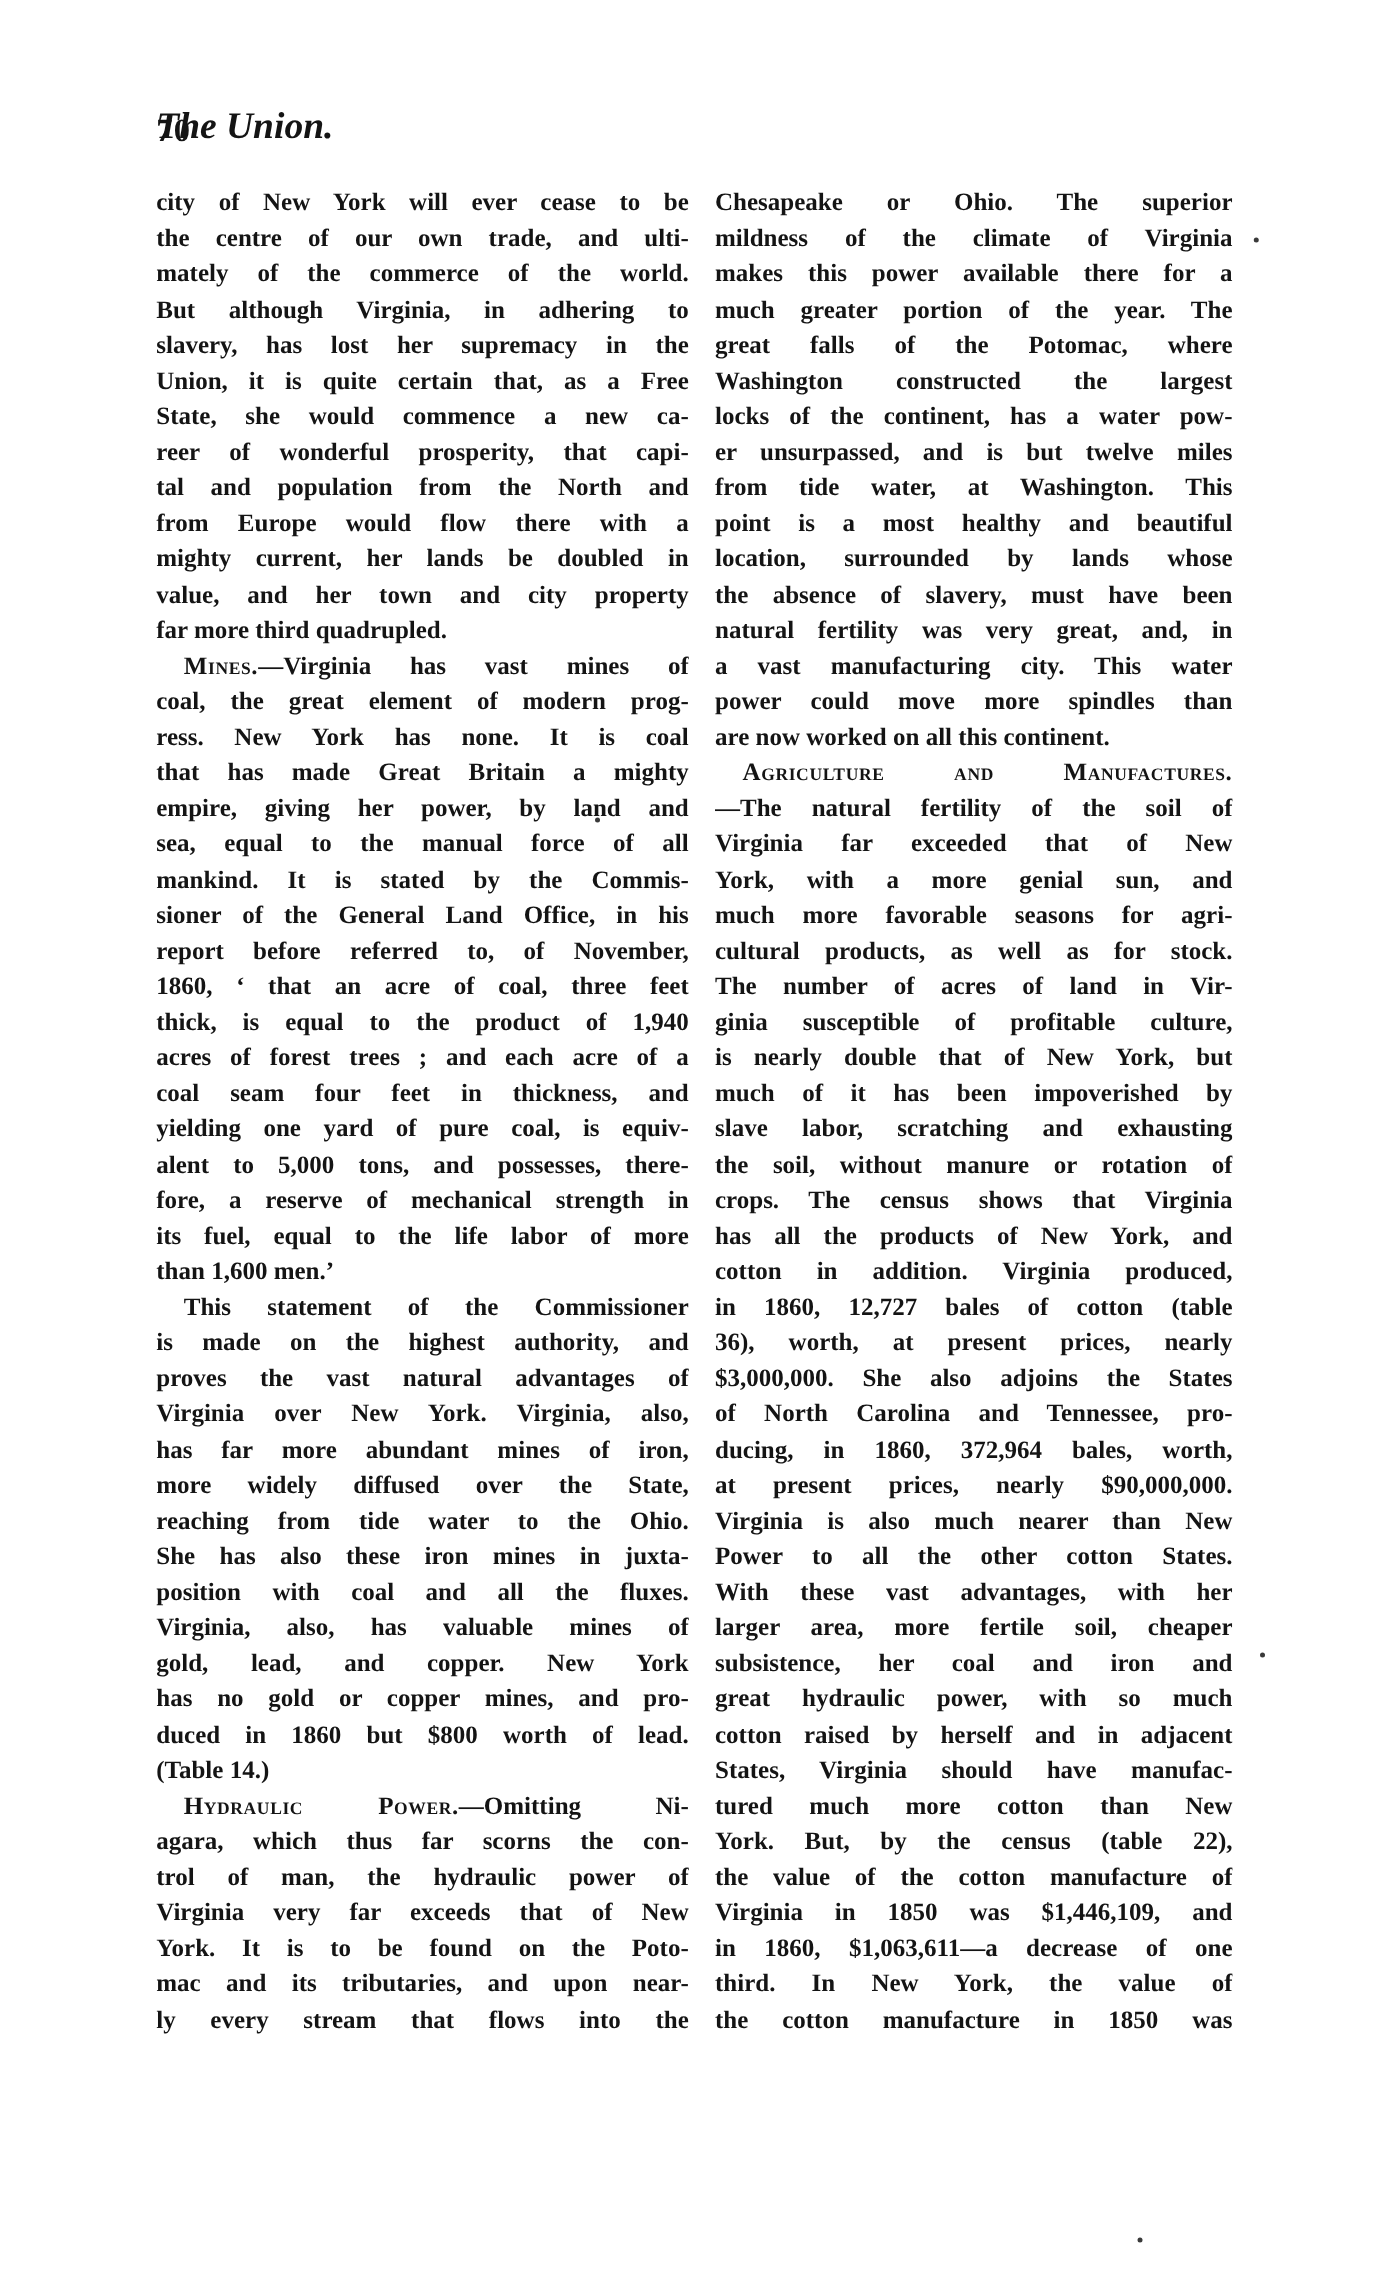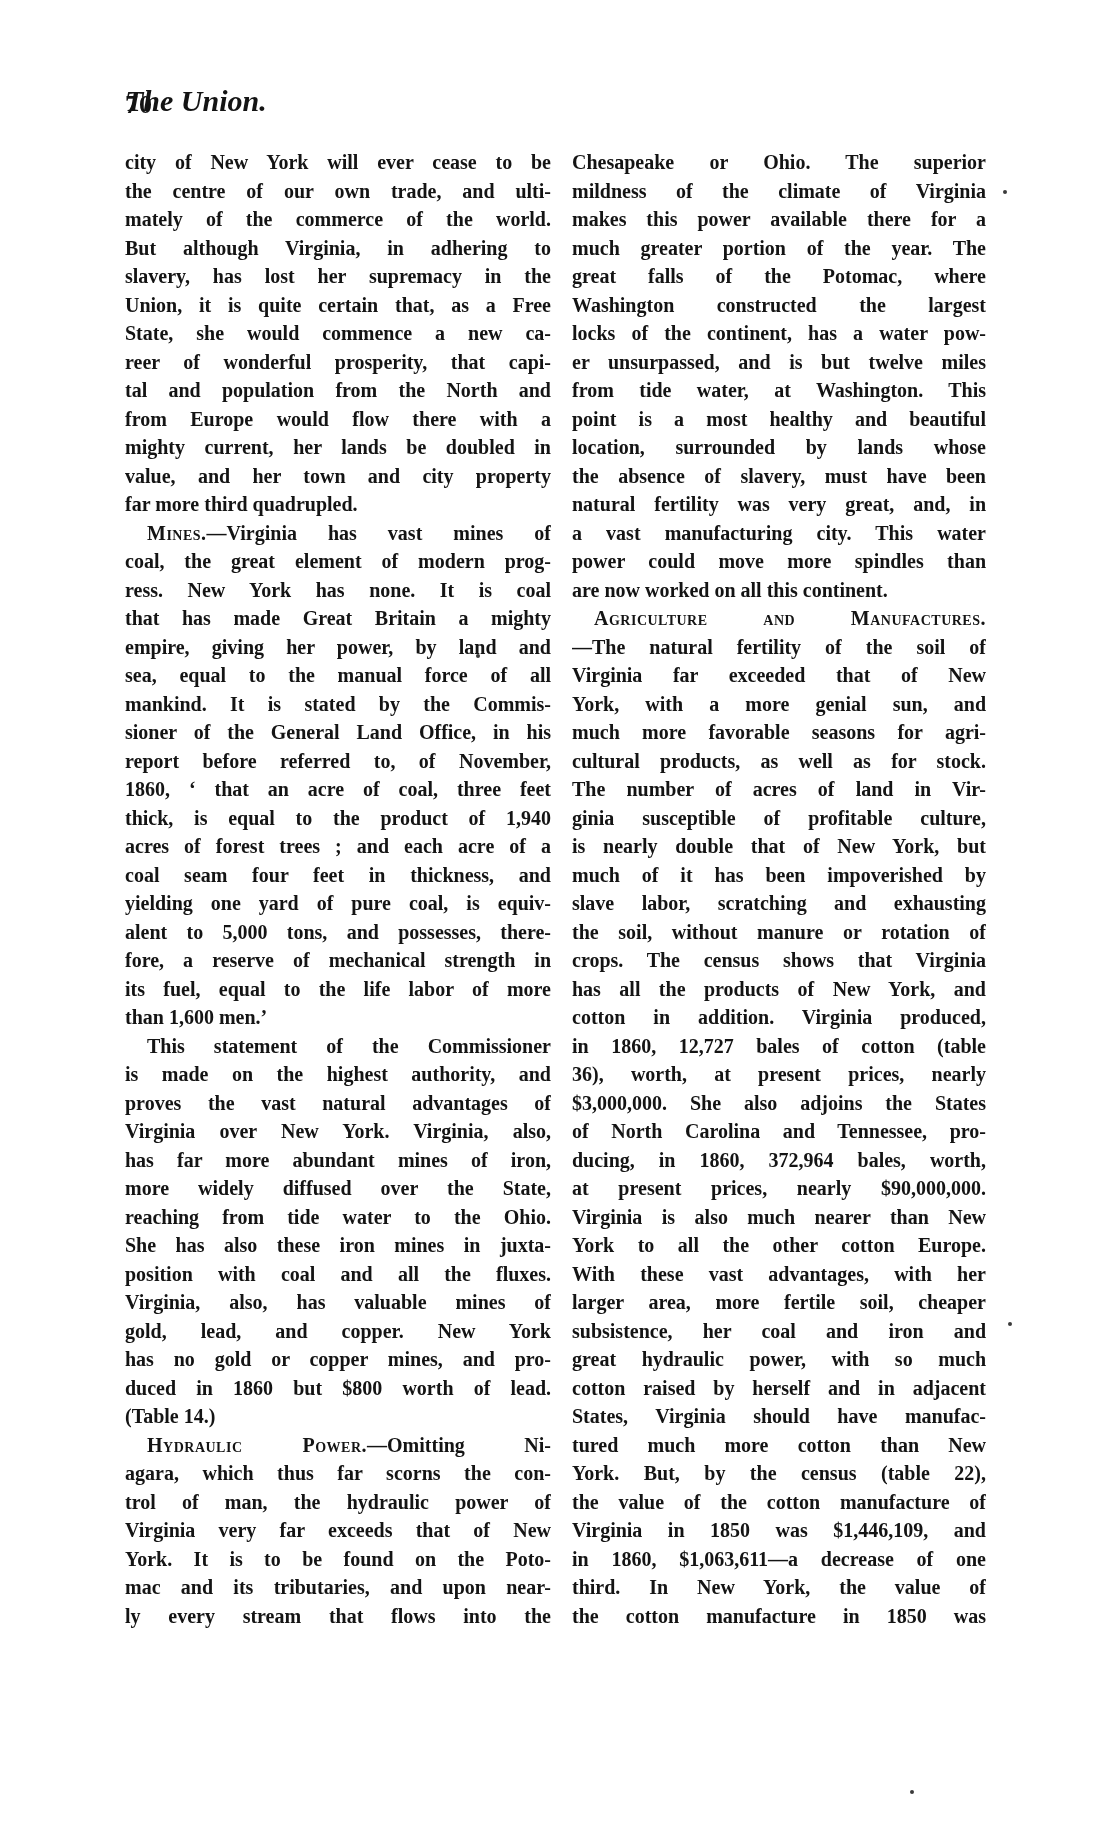--- a/index.html
+++ b/index.html
@@ -130,21 +130,21 @@
       <div class="line jst">crops.  The census shows that Virginia</div>
       <div class="line jst">has all the products of New York, and</div>
       <div class="line jst">cotton in addition.  Virginia produced,</div>
       <div class="line jst">in 1860, 12,727 bales of cotton (table</div>
       <div class="line jst">36), worth, at present prices, nearly</div>
       <div class="line jst">$3,000,000.  She also adjoins the States</div>
       <div class="line jst">of North Carolina and Tennessee, pro-</div>
       <div class="line jst">ducing, in 1860, 372,964 bales, worth,</div>
       <div class="line jst">at present prices, nearly $90,000,000.</div>
       <div class="line jst">Virginia is also much nearer than New</div>
-      <div class="line jst">York to all the other cotton Europe.</div>
+      <div class="line jst">Power to all the other cotton States.</div>
       <div class="line jst">With these vast advantages, with her</div>
       <div class="line jst">larger area, more fertile soil, cheaper</div>
       <div class="line jst">subsistence, her coal and iron and</div>
       <div class="line jst">great hydraulic power, with so much</div>
       <div class="line jst">cotton raised by herself and in adjacent</div>
       <div class="line jst">States, Virginia should have manufac-</div>
       <div class="line jst">tured much more cotton than New</div>
       <div class="line jst">York.  But, by the census (table 22),</div>
       <div class="line jst">the value of the cotton manufacture of</div>
       <div class="line jst">Virginia in 1850 was $1,446,109, and</div>

